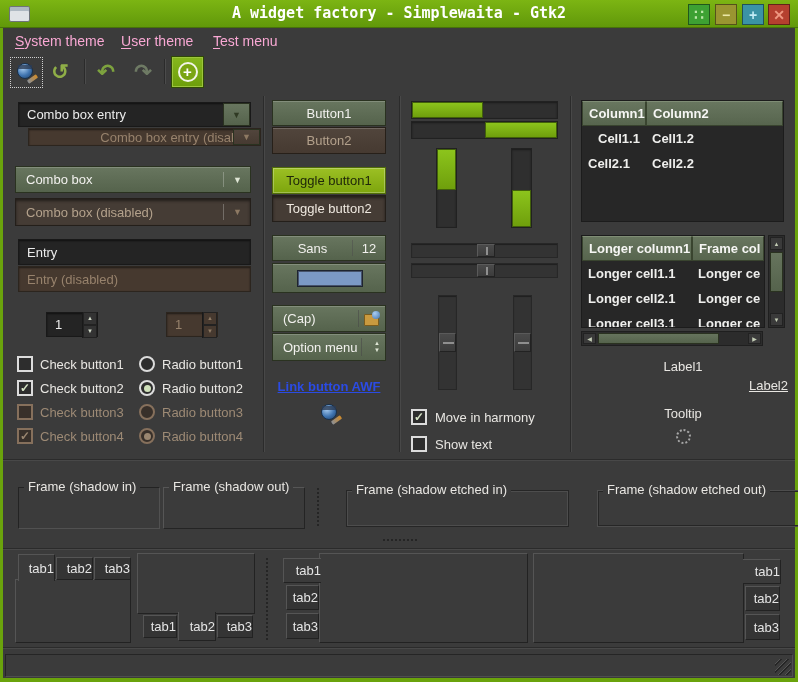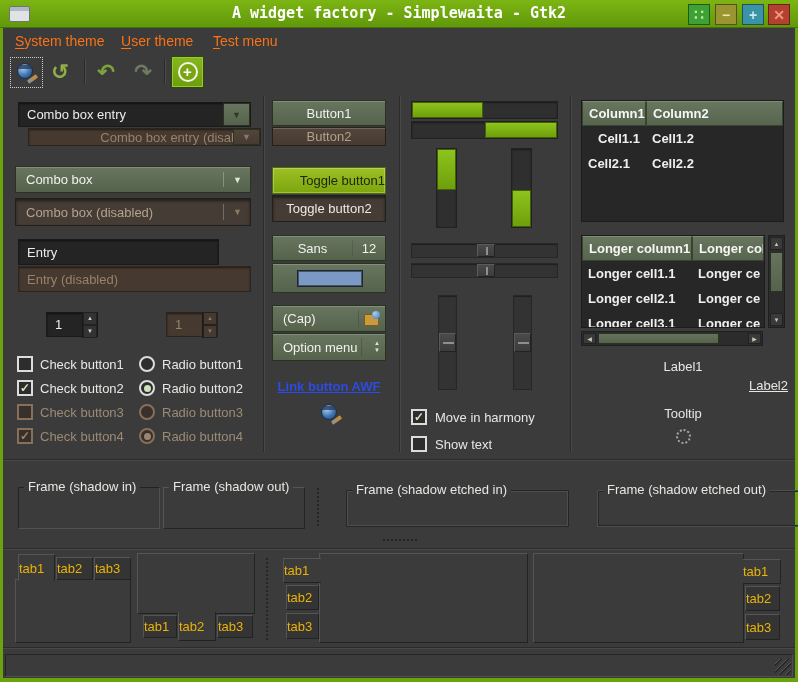--- a/index.html
+++ b/index.html
@@ -19,21 +19,21 @@
             display:flex; align-items:center; justify-content:center; font-weight:bold; font-size:14px; }
   .winbtn-menu  { left:688px; background:#3da133; color:#bde8a9; font-size:15px; }
   .winbtn-min   { left:715px; background:#9a9531; color:#eae7a5; }
   .winbtn-max   { left:742px; background:#3b93a5; color:#c3ecf5; }
   .winbtn-close { left:768px; background:#b5402f; color:#ef9781; }
 
   
   .wb { position:absolute; background:#6aa30c; }
 
   
-  .menuitem { position:absolute; top:31px; height:22px; line-height:21px; font-size:14px; padding:0 3px; color:#f97316; }
+  .menuitem { position:absolute; top:31px; height:22px; line-height:21px; font-size:14px; padding:0 3px; color:#f9a8d4; }
   .accel { text-decoration:underline; text-underline-offset:2px; }
   .toolsep { position:absolute; width:2px; height:25px; border-left:1px solid #2b2b2b; border-right:1px solid #4b4b4b; }
   .toolglyph { position:absolute; font-size:21px; font-weight:bold; line-height:28px; text-align:center; width:30px; height:28px; }
   .awf-btn { position:absolute; left:10px; top:57px; width:33px; height:31px; border:1px dotted #cfcfcf;
              display:flex; align-items:center; justify-content:center; }
   .awf-logo { position:relative; width:22px; height:22px; }
   .awf-ball { position:absolute; left:1px; top:1px; width:16px; height:16px; border-radius:50%;
               background:radial-gradient(circle at 35% 30%, #a9cdf0, #3f74b0 55%, #203f63); border:1px solid #17304d; }
   .awf-band { position:absolute; left:2px; top:3px; width:14px; height:4px; background:#2c3c55; opacity:.8; }
   .awf-brush { position:absolute; right:0px; bottom:3px; width:11px; height:4px; background:linear-gradient(90deg,#8a8f96,#d08b2a);
@@ -47,21 +47,21 @@
   
   .gtkentry { background:#242424; border:1px solid #191919; box-shadow:inset 0 1px 2px rgba(0,0,0,.55);
               color:#ececec; display:flex; align-items:center; padding-left:8px; }
   .gtkentry.disabled { background:#46392f; color:#97826c; border-color:#2c251e; }
 
   .gtkbtn { background:linear-gradient(#68765f,#55634c); border:1px solid #2a3220;
             box-shadow:inset 0 1px 0 rgba(255,255,255,.18); color:#f2f1ee;
             display:flex; align-items:center; justify-content:center; }
   .gtkbtn.disabled { background:linear-gradient(#51453c,#463a31); color:#b3a18c; border-color:#272019; }
   .gtkbtn.toggled { background:linear-gradient(#9cc024,#7da50d); color:#20280a; border-color:#516d08;
-                    box-shadow:inset 0 0 0 1px rgba(255,255,255,.28); font-weight:normal;justify-content:flex-end; }
+                    box-shadow:inset 0 0 0 1px rgba(255,255,255,.28); font-weight:normal; }
   .gtkbtn.pressed { background:#453c35; color:#efe9e0; border-color:#241f1a;
                     box-shadow:inset 0 2px 3px rgba(0,0,0,.5); }
 
   .combo-arrow-btn { position:absolute; right:0; top:0; bottom:0; width:27px;
                      background:linear-gradient(#68765f,#55634c); border:1px solid #2a3220;
                      display:flex; align-items:center; justify-content:center; color:#2f3a23; font-size:9px; }
   .combo-arrow-btn.disabled { background:linear-gradient(#51453c,#463a31); color:#8d7963; }
   .combo-sep { position:absolute; right:26px; top:5px; bottom:5px; width:1px; background:rgba(255,255,255,.25); }
   .combo-inline-arrow { position:absolute; right:8px; top:0; bottom:0; display:flex; align-items:center; font-size:9px; }
 
@@ -115,21 +115,21 @@
   .frame-label { position:absolute; top:-9px; left:5px; background:#3b3b3b; padding:0 4px; white-space:nowrap; }
 
   .vdots { position:absolute; width:2px; border-left:2px dotted #252525; }
   .hdots { position:absolute; height:2px; border-top:2px dotted #252525; }
   .hline { position:absolute; height:2px; border-top:1px solid #2b2b2b; border-bottom:1px solid #484848; }
   .vline { position:absolute; width:2px; border-left:1px solid #2b2b2b; border-right:1px solid #484848; }
 
   
   .nb-body { position:absolute; background:#3b3b3b; border:1px solid; border-color:#555 #222 #222 #555; }
   .tab { position:absolute; background:#343434; border:1px solid; border-color:#555 #222 #222 #555;
-         display:flex; align-items:center; justify-content:flex-start; color:#eab308; }
+         display:flex; align-items:center; justify-content:flex-end; color:#e5e5e5; }
   .tab.active { background:#3b3b3b; z-index:2; }
   .tab.t-top.active { border-bottom:none; }
   .tab.t-bottom.active { border-top:none; }
   .tab.t-left.active { border-right:none; }
   .tab.t-right.active { border-left:none; }
 
   .statusbar { position:absolute; left:5px; top:654px; width:788px; height:23px;
                border:1px solid; border-color:#252525 #4f4f4f #4f4f4f #252525; }
   .grip { position:absolute; right:1px; bottom:1px; width:16px; height:16px;
           background:repeating-linear-gradient(135deg, transparent 0 3px, #555 3px 4px, #262626 4px 5px); }
@@ -206,21 +206,21 @@
   <div class="gtkbtn abs" style="left:15px;top:166px;width:236px;height:27px;justify-content:flex-start;padding-left:10px;">
     <span>Combo box</span>
     <div class="combo-sep"></div>
     <div class="combo-inline-arrow" style="color:#dfe6d5;">▼</div>
   </div>
   <div class="gtkbtn pressed abs" style="left:15px;top:198px;width:236px;height:28px;justify-content:flex-start;padding-left:10px;color:#b4a28c;">
     <span>Combo box (disabled)</span>
     <div class="combo-sep"></div>
     <div class="combo-inline-arrow" style="color:#8d7963;">▼</div>
   </div>
-  <div class="gtkentry abs" style="left:18px;top:239px;width:201px;height:26px;">
+  <div class="gtkentry abs" style="left:18px;top:239px;width:233px;height:26px;">
     <span>Entry</span>
   </div>
   <div class="gtkentry disabled abs" style="left:18px;top:266px;width:233px;height:26px;">
     <span>Entry (disabled)</span>
   </div>
 
   <div class="gtkentry spin abs" style="left:46px;top:312px;width:52px;height:25px;padding-left:0;">
     <span class="val" style="padding-left:8px;">1</span>
     <div class="spin-arrows">
       <span>▲</span>
@@ -259,21 +259,21 @@
     </div>
   <div class="wlabel disabled" style="left:40px;top:428px;">Check button4</div>
   <div class="rb disabled" style="left:139px;top:428px;">
       <span class="dot"></span>
     </div>
   <div class="wlabel disabled" style="left:162px;top:428px;">Radio button4</div>
 
   <div class="gtkbtn abs" style="left:272px;top:100px;width:114px;height:26px;">
       <span>Button1</span>
     </div>
-  <div class="gtkbtn disabled abs" style="left:272px;top:127px;width:114px;height:19px;">
+  <div class="gtkbtn disabled abs" style="left:272px;top:127px;width:114px;height:27px;">
       <span>Button2</span>
     </div>
   <div class="gtkbtn toggled abs" style="left:272px;top:167px;width:114px;height:27px;">
       <span>Toggle button1</span>
     </div>
   <div class="gtkbtn pressed abs" style="left:272px;top:195px;width:114px;height:27px;">
       <span>Toggle button2</span>
     </div>
 
   <div class="gtkbtn abs" style="left:272px;top:235px;width:114px;height:26px;">
@@ -365,21 +365,21 @@
     </div>
     <div class="trow">
       <div class="td" style="width:64px;">Cell2.1</div>
       <div class="td" style="flex:1;">Cell2.2</div>
     </div>
   </div>
 
   <div class="tree" style="left:581px;top:235px;width:184px;height:93px;">
     <div class="trow">
       <div class="th" style="width:110px;">Longer column1</div>
-      <div class="th" style="flex:1;">Longer col</div>
+      <div class="th" style="flex:1;">Frame col</div>
     </div>
     <div class="trow">
       <div class="td" style="width:110px;">Longer cell1.1</div>
       <div class="td" style="flex:1;">Longer ce</div>
     </div>
     <div class="trow">
       <div class="td" style="width:110px;">Longer cell2.1</div>
       <div class="td" style="flex:1;">Longer ce</div>
     </div>
     <div class="trow">

